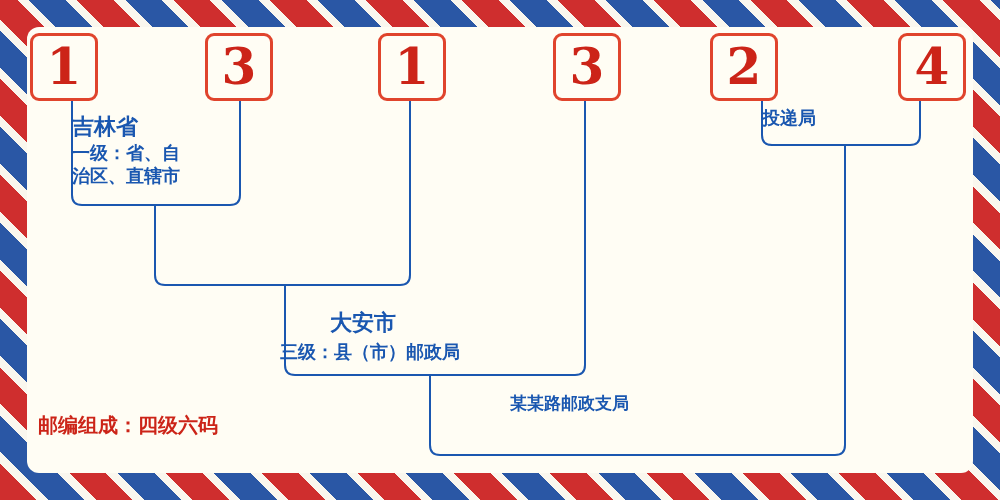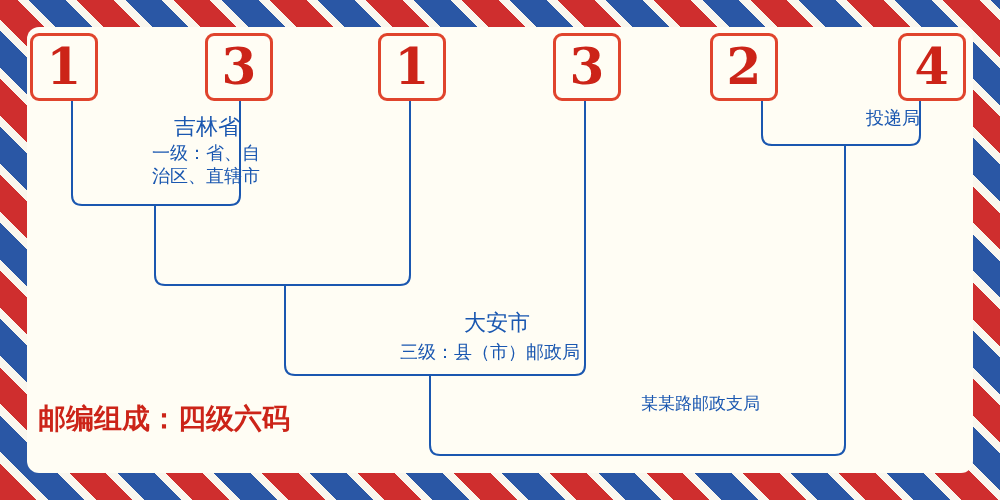--- a/index.html
+++ b/index.html
@@ -18,30 +18,30 @@
   .digit-box{
     position:absolute;top:33px;width:62px;height:62px;
     background:#fffdf4;border:3px solid #e0442c;border-radius:9px;
     display:flex;align-items:center;justify-content:center;
   }
   .digit{
     font-family:"DejaVu Serif",serif;font-weight:bold;
     font-size:50px;color:#cc2418;line-height:1;
   }
   .lbl{
-    position:absolute;color:#1a57b0;font-weight:normal;text-align:right;
+    position:absolute;color:#1a57b0;font-weight:bold;text-align:left;
     white-space:nowrap;
   }
   .lbl-big{font-size:22px;}
   .lbl-med{font-size:18px;}
   .lbl-sm{font-size:17px;}
   .lbl-wrap{white-space:normal;line-height:23px;}
   .footer-note{
-    position:absolute;left:38px;top:400px;
-    color:#cc2418;font-weight:bold;font-size:28px;
+    position:absolute;left:38px;top:412px;
+    color:#cc2418;font-weight:bold;font-size:20px;
   }
 </style>
 </head>
 <body>
 
 <div class="stage">
   <div class="inner"></div>
 
   <svg class="lines" viewBox="0 0 1000 500">
     <g fill="none" stroke="#1a57b0" stroke-width="2" stroke-linecap="round">

